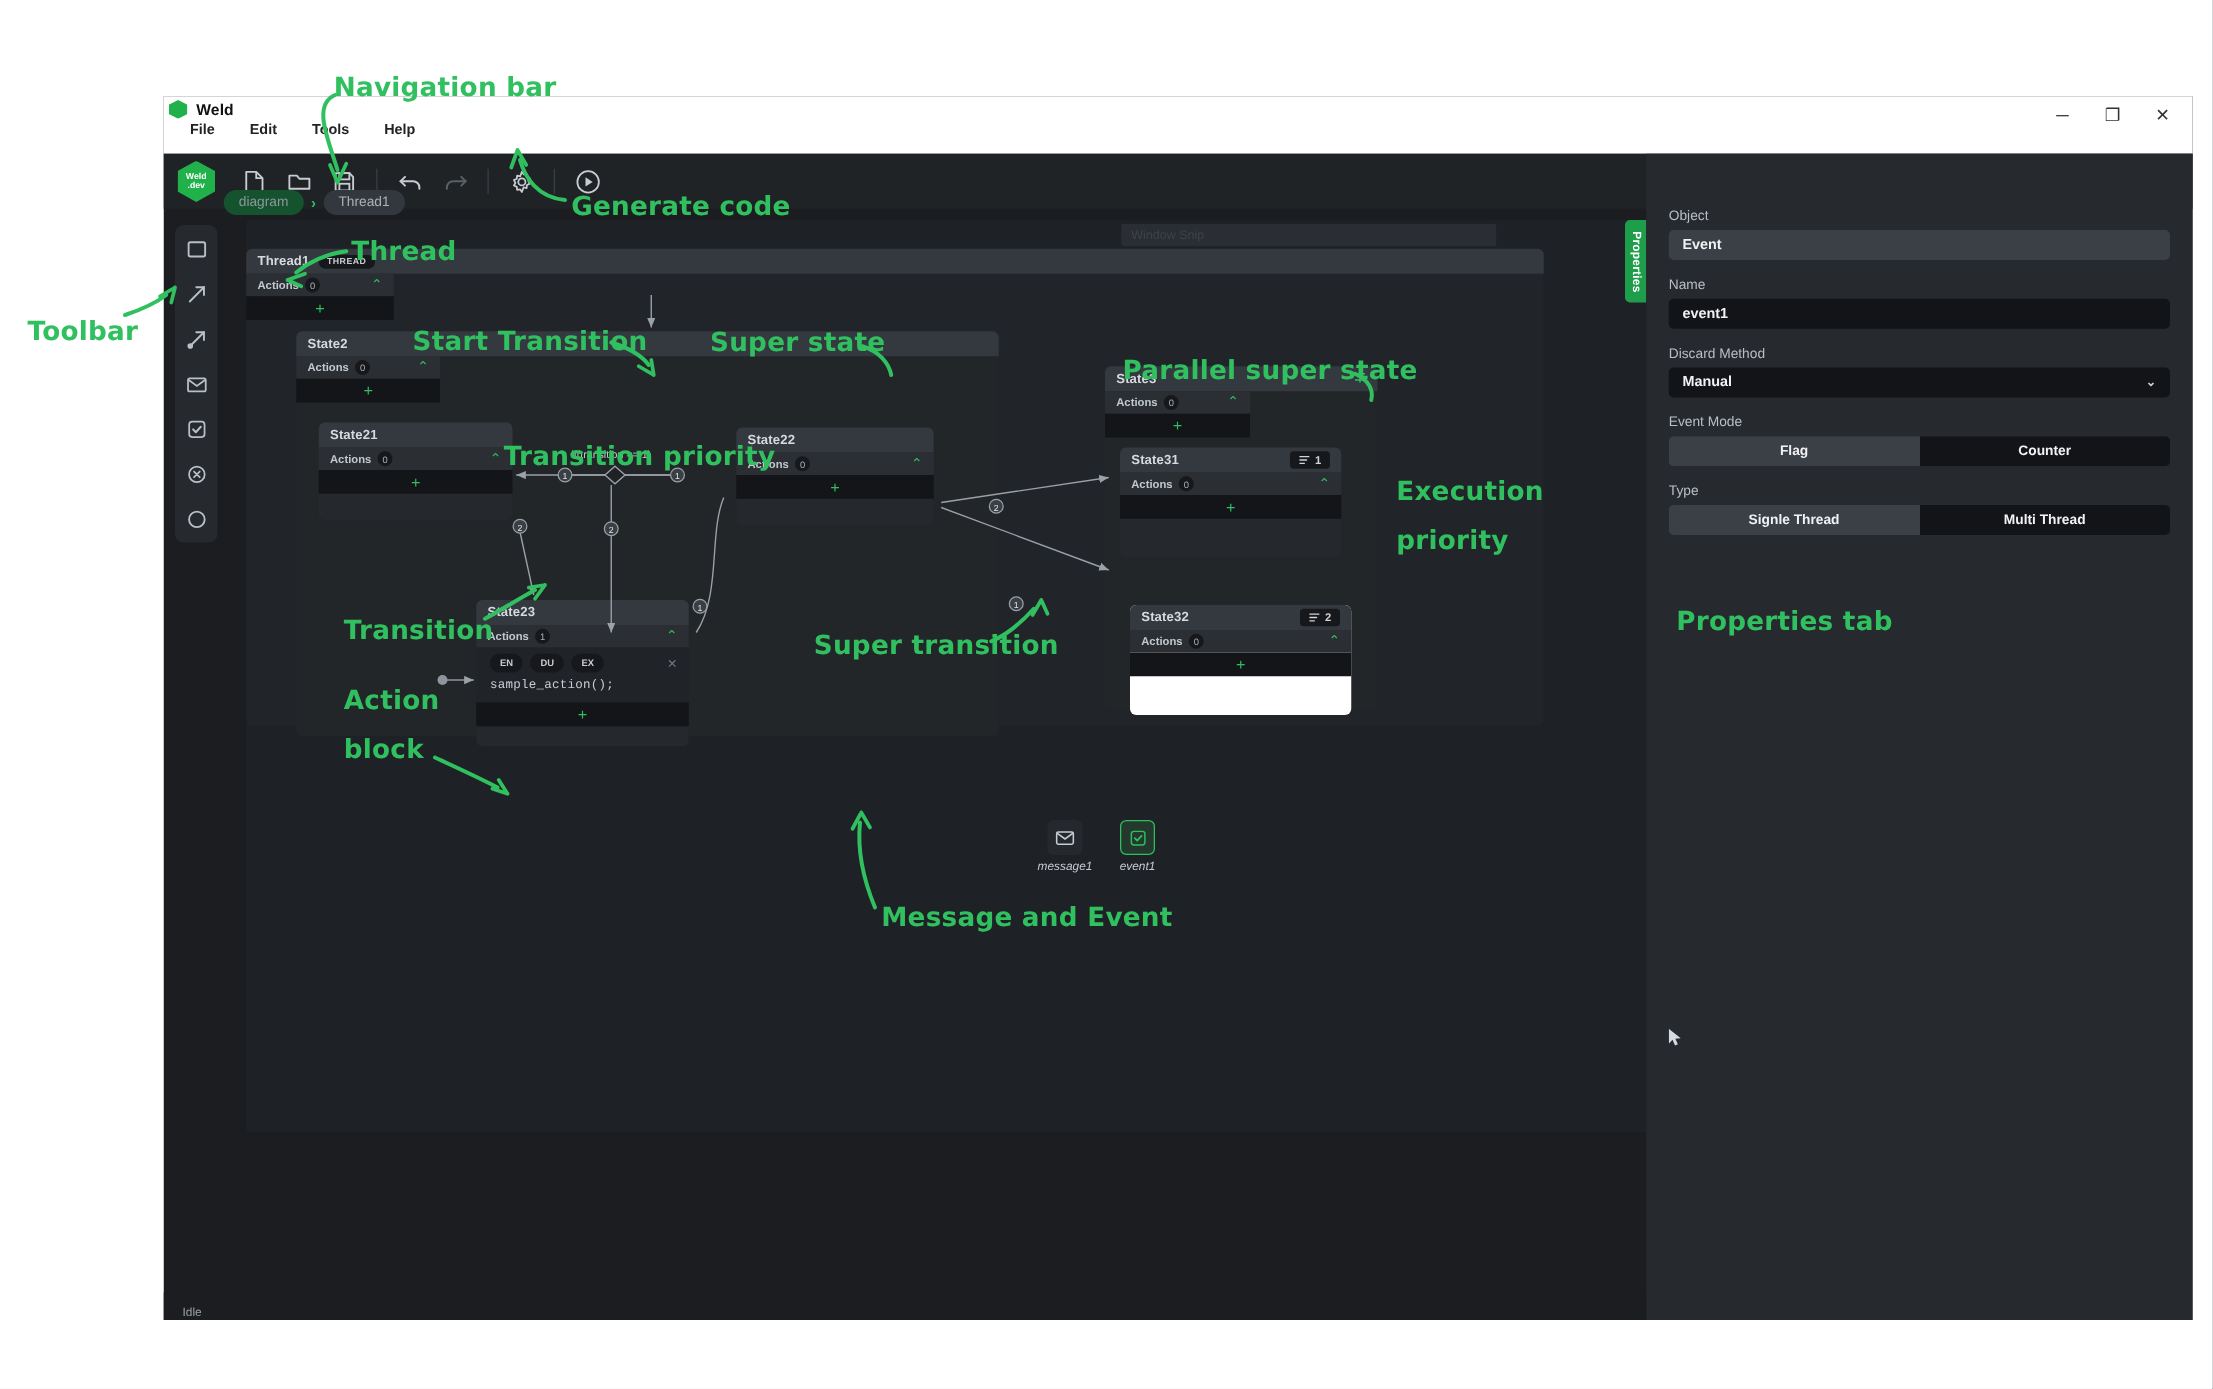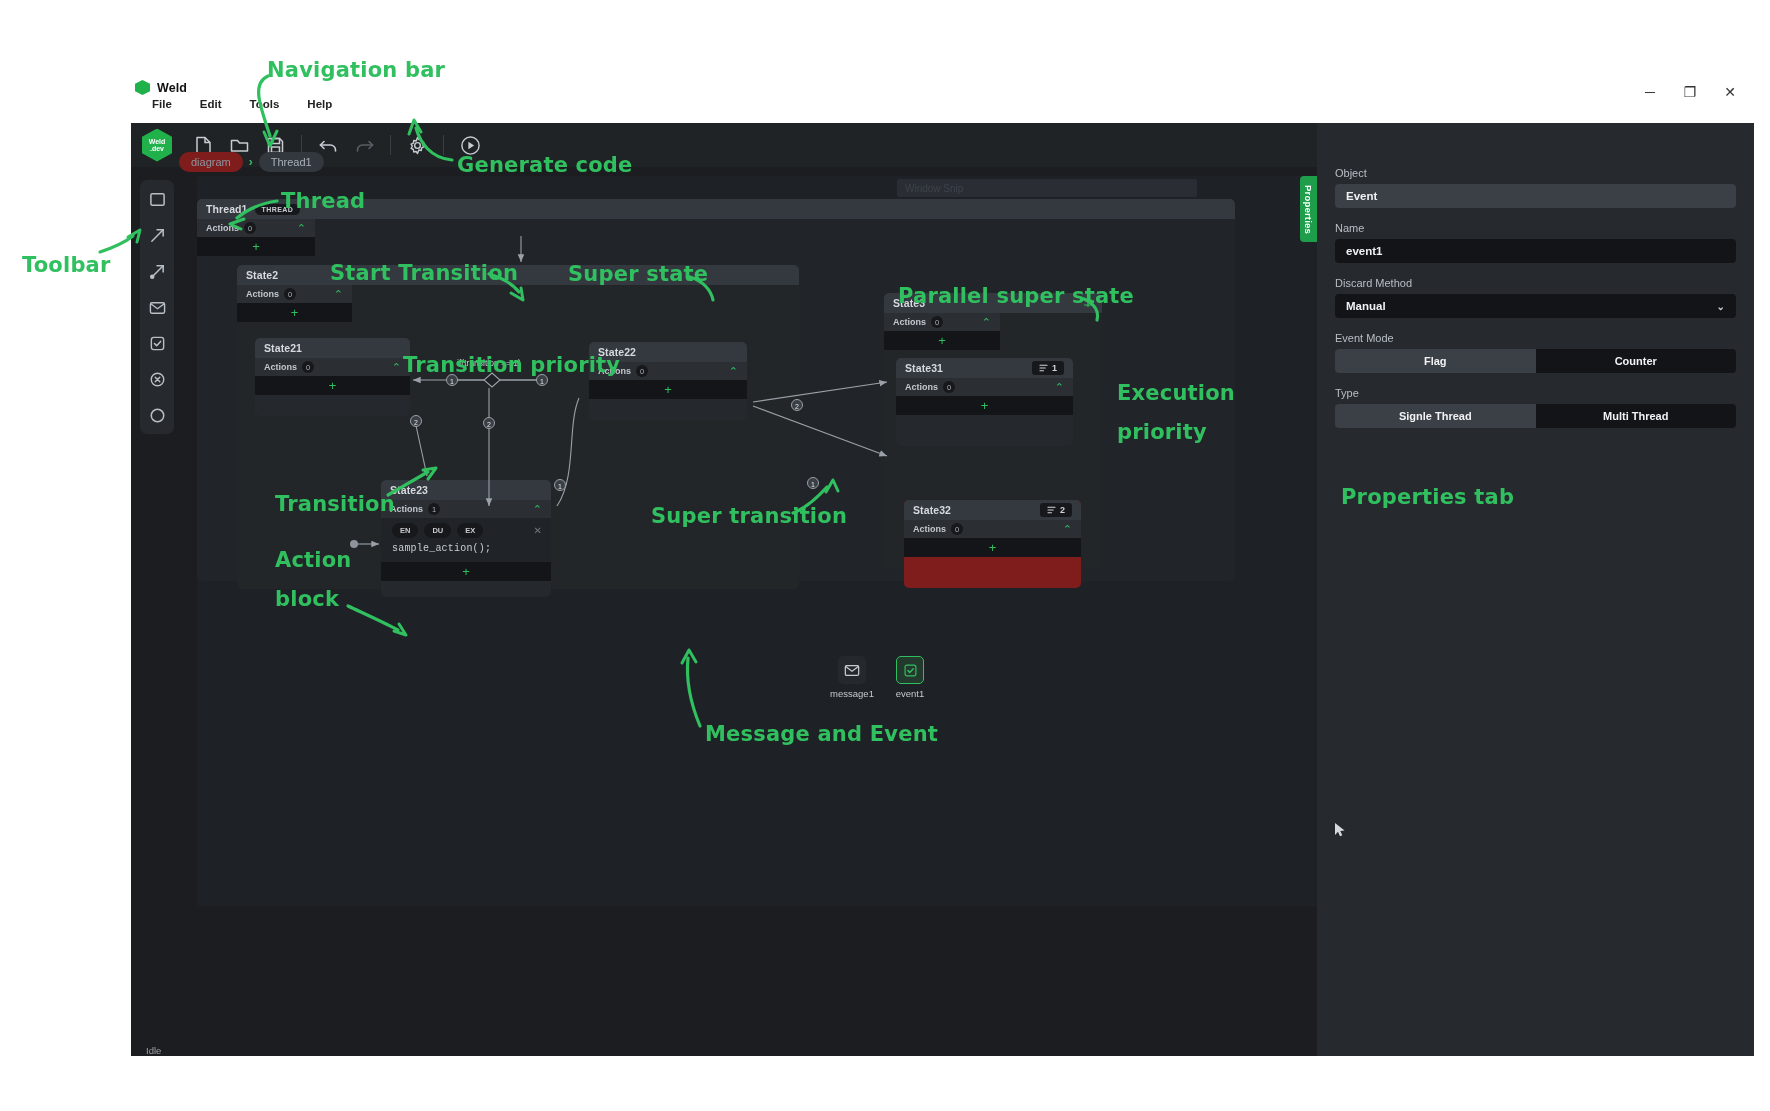--- a/index.html
+++ b/index.html
@@ -59,21 +59,21 @@
     display:flex; flex-direction:column; align-items:center;
     padding:6px 0; gap:10px;
   }
   .lt-btn { width:26px; height:26px; display:flex; align-items:center; justify-content:center; }
 
   
   .breadcrumb {
     position:absolute; left:48px; top:75px; display:flex; align-items:center; gap:6px;
   }
   .crumb {
-    background:#7f1d1d; color:#8e969f; font-size:11px;
+    background:#14532d; color:#8e969f; font-size:11px;
     padding:4px 12px; border-radius:12px;
   }
   .crumb.active { background:#33383e; color:#aab1b9; }
   .crumb-sep { color:#2fbf5f; font-size:12px; font-weight:700; }
 
   
   .canvas {
     position:absolute; left:66px; top:99px;
     width:1125px; height:730px;
     background:#1e2125; border-radius:3px;
@@ -119,21 +119,21 @@
     background:#16181b; color:#c6ccd2; font-size:7.5px; font-weight:700;
     padding:3px 8px; border-radius:8px;
   }
   .act-x { margin-left:auto; color:#6e767e; font-size:10px; }
   .code-line {
     font-family:Liberation Mono, monospace; font-size:10px; color:#c9ced4;
     padding:2px 11px 8px 11px; letter-spacing:.2px;
   }
 
   
-  .palette-item { position:absolute; text-align:center; width:46px; }
+  .palette-item { position:absolute; text-align:center; width:46px;font-style:italic; }
   .pi-box {
     width:28px; height:28px; margin:0 auto; border-radius:5px;
     display:flex; align-items:center; justify-content:center;
     background:#25282d;
   }
   .pi-box.sel { background:#24392d; border:1.5px solid #2fbf5f; }
   .pi-label { font-size:9.5px; color:#c4cad0; margin-top:4px; }
 
   
   .props-tab {
@@ -412,21 +412,21 @@
           </div>
         </div>
         <div class="actions-row">
           <div class="actions-lbl">Actions</div>
           <div class="count-pill">0</div>
           <div class="chev-up">⌃</div>
         </div>
         <div class="plus-bar">+</div>
       </div>
 
-      <div class="node" style="left:707px; top:324px; width:177px; height:88px; background:#7f1d1d;">
+      <div class="node" style="left:707px; top:308px; width:177px; height:88px; background:#ffffff;">
         <div class="node-hdr">
           <div class="node-title">State32</div>
           <div class="prio-badge">
             <svg width="9" height="8" viewBox="0 0 10 9" fill="none" stroke="#cfd4d9" stroke-width="1.2" stroke-linecap="round">
               <path d="M1 1.5h8M1 4.5h6M1 7.5h4"></path>
             </svg>
             <span>2</span>
           </div>
         </div>
         <div class="actions-row">

